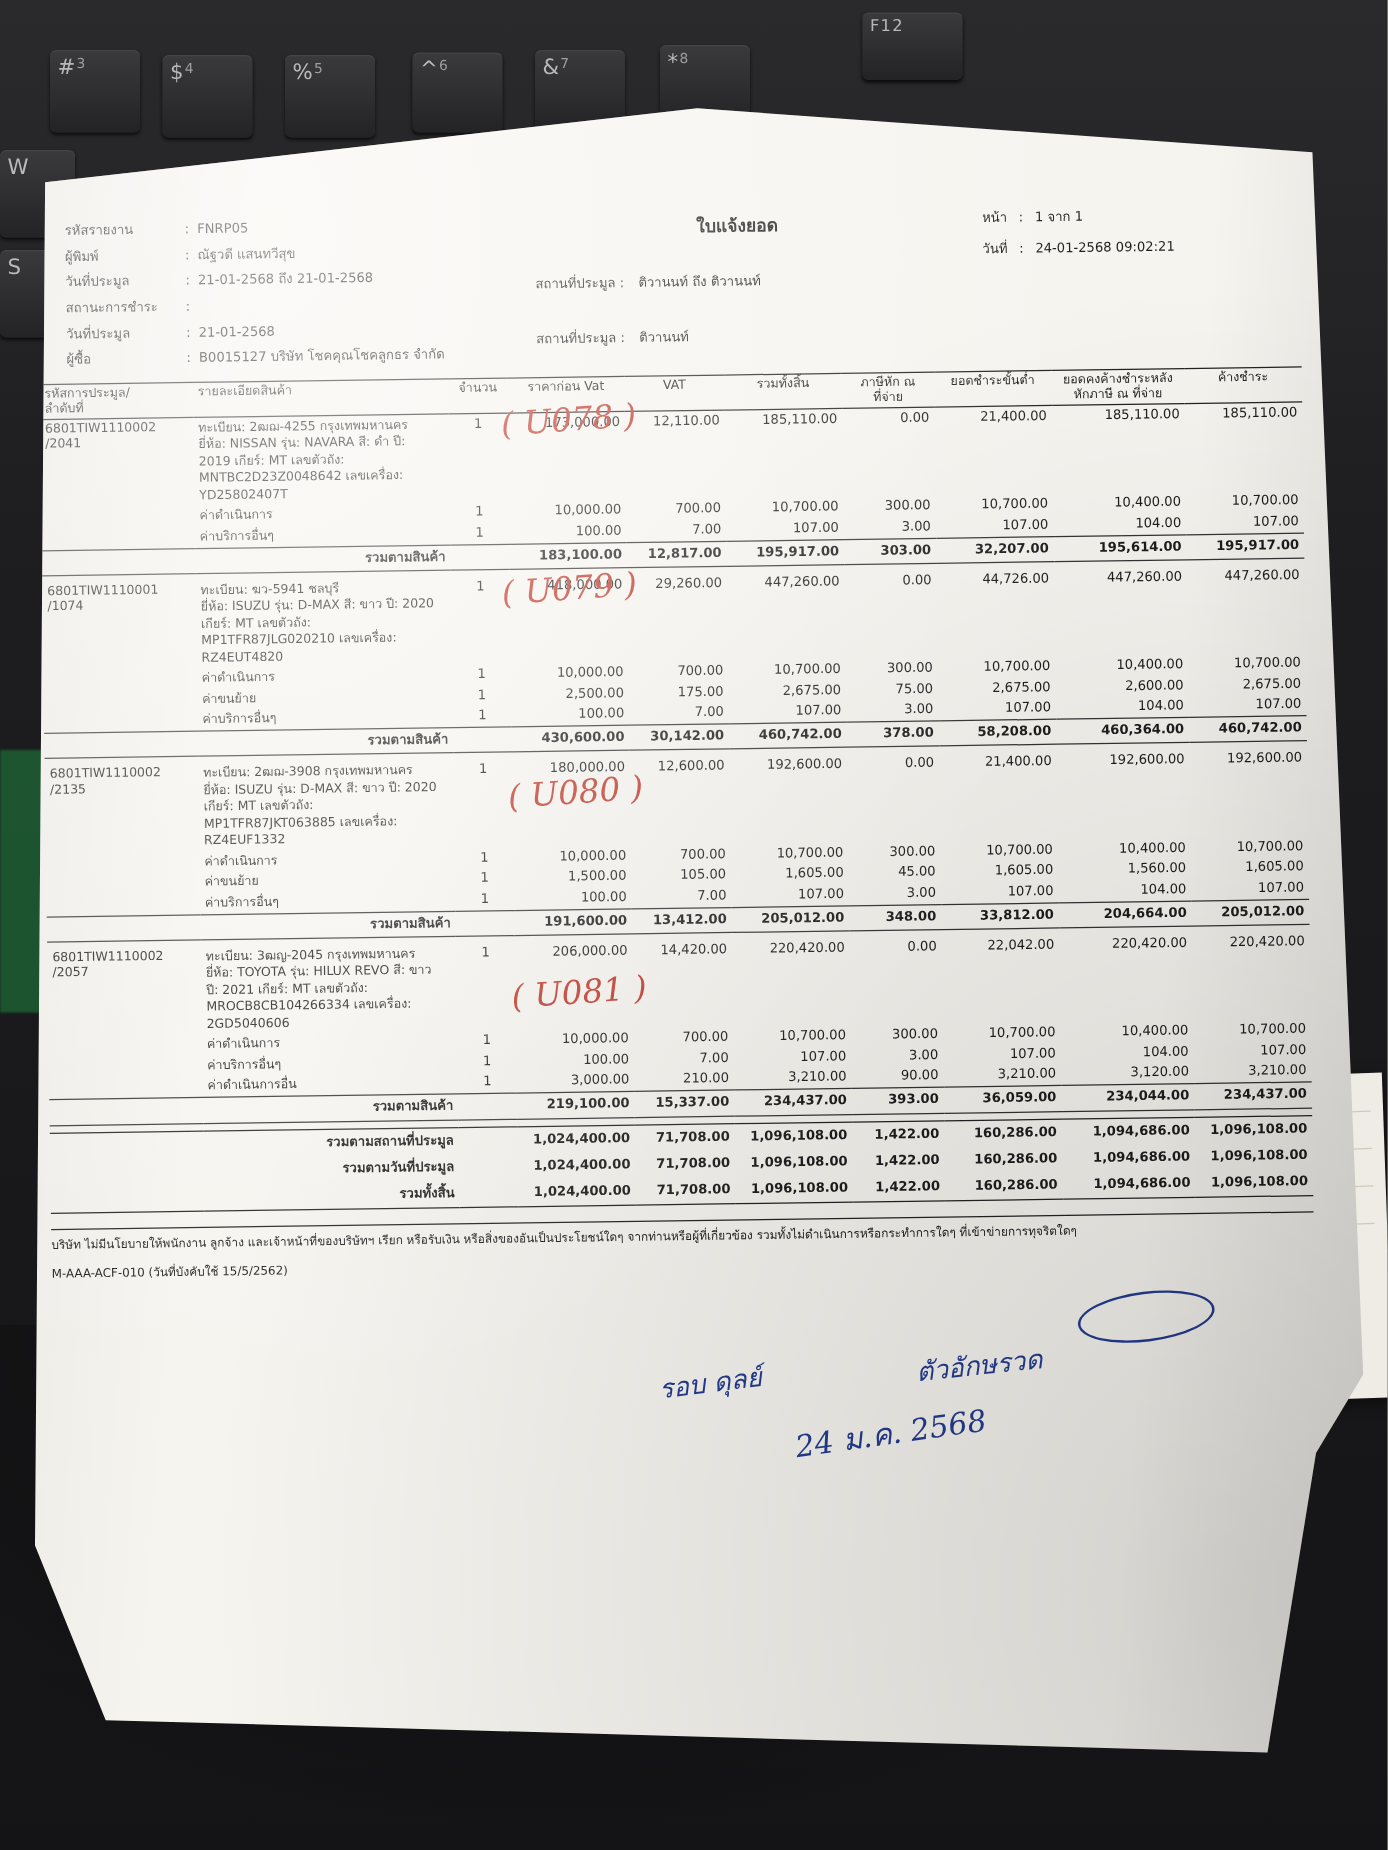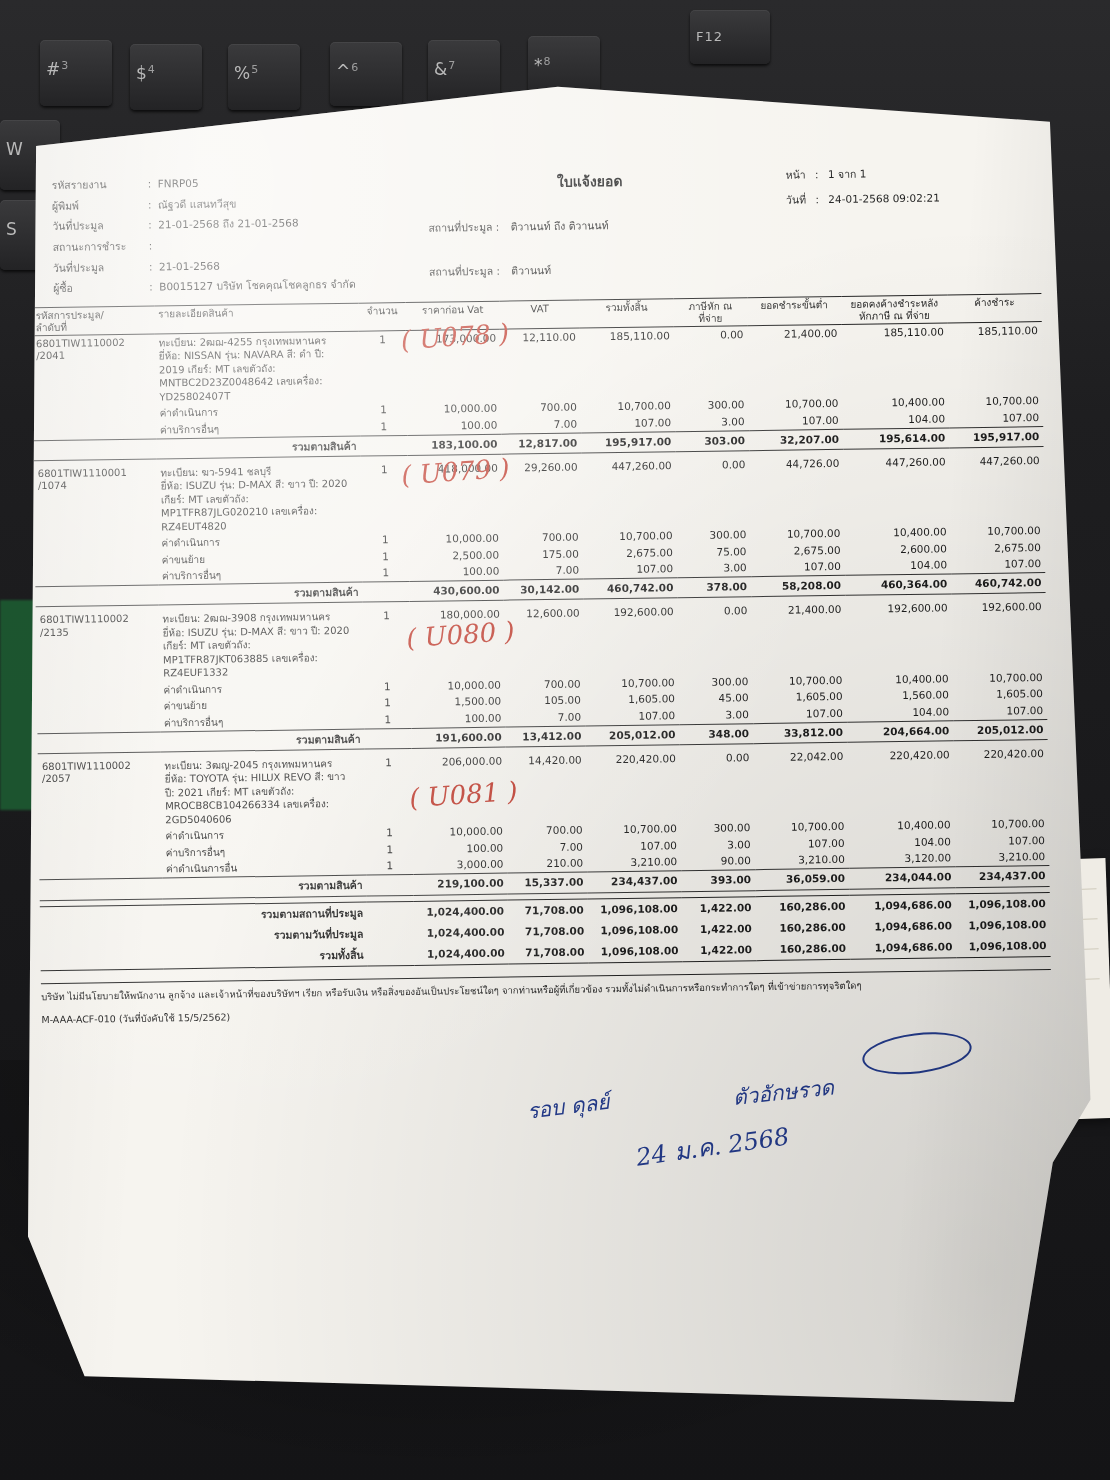--- a/index.html
+++ b/index.html
@@ -19,21 +19,21 @@
       linear-gradient(180deg, #2a2a2c 0%, #242426 16%, #1e1e20 28%, #19191b 60%, #141416 100%);
   }
   .key {
     position:absolute;
     background: linear-gradient(180deg,#3a3a3c,#232325);
     border-radius: 5px;
     box-shadow: 0 2px 3px rgba(0,0,0,.7), inset 0 1px 0 rgba(255,255,255,.06);
     color:#b9b9b9;
     font-size: 17px;
     display:flex; align-items:flex-start; justify-content:flex-start;
-    padding:19px 6px;
+    padding:4px 6px;
     letter-spacing:1px;
   }
   .key small { font-size: 11px; display:block; opacity:.8; }
   #greenstrip {
     position:absolute; left:0; top:600px; width:34px; height:210px;
     background:#1d5f33; opacity:.85; filter: blur(1px);
   }
   #deskshadow {
     position:absolute; left:0; top:1060px; width:1110px; height:420px;
     background: radial-gradient(ellipse at 40% 0%, rgba(0,0,0,.55), rgba(0,0,0,0) 70%);

